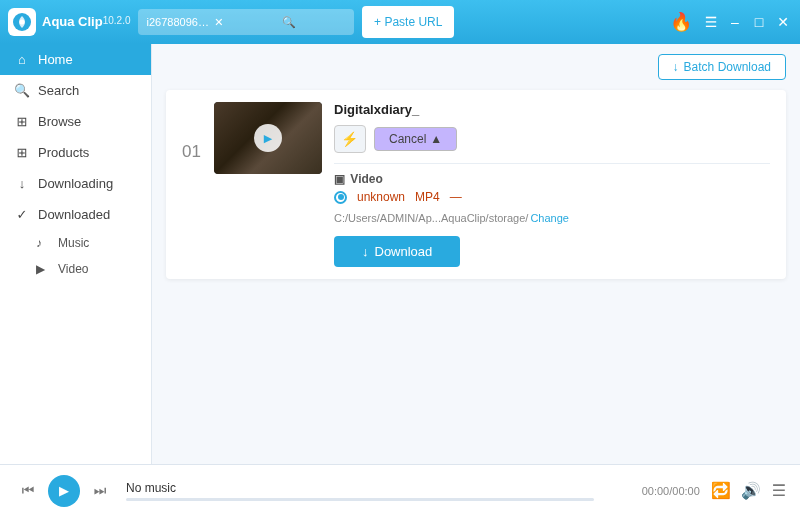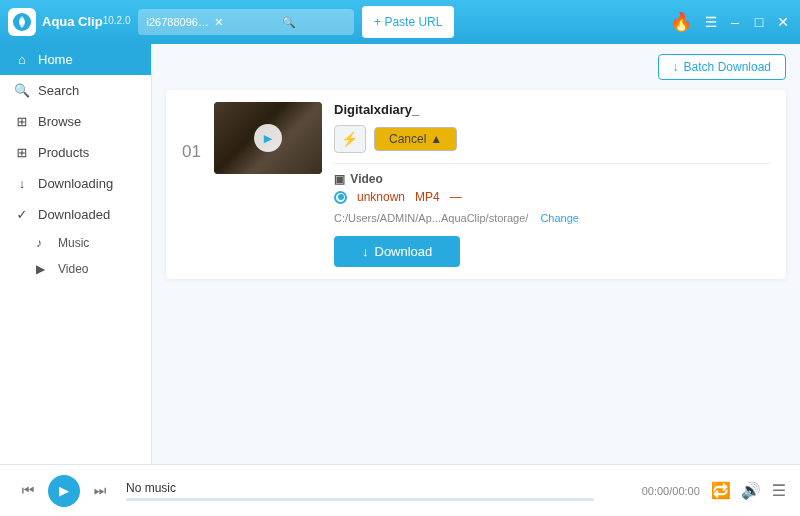--- a/index.html
+++ b/index.html
@@ -268,21 +268,21 @@
       width: 32px;
       height: 28px;
       display: flex;
       align-items: center;
       justify-content: center;
       cursor: pointer;
       font-size: 14px;
       color: #ffaa00;
     }
     .cancel-btn {
-      background: #eab308;
+      background: #c4b5fd;
       border: 1.5px solid #bbb;
       border-radius: 4px;
       padding: 4px 14px;
       font-size: 12px;
       cursor: pointer;
       display: flex;
       align-items: center;
       gap: 4px;
       color: #444;
     }
@@ -324,21 +324,21 @@
     }
     .radio-dot-inner {
       width: 6px;
       height: 6px;
       background: #29aadf;
       border-radius: 50%;
     }
     .path-row {
       display: flex;
       align-items: center;
-      gap: 12px;
+      gap: 2px;
       font-size: 11px;
       color: #888;
       margin-bottom: 12px;
     }
     .change-link {
       color: #29aadf;
       cursor: pointer;
       font-size: 11px;
     }
     .download-btn {

